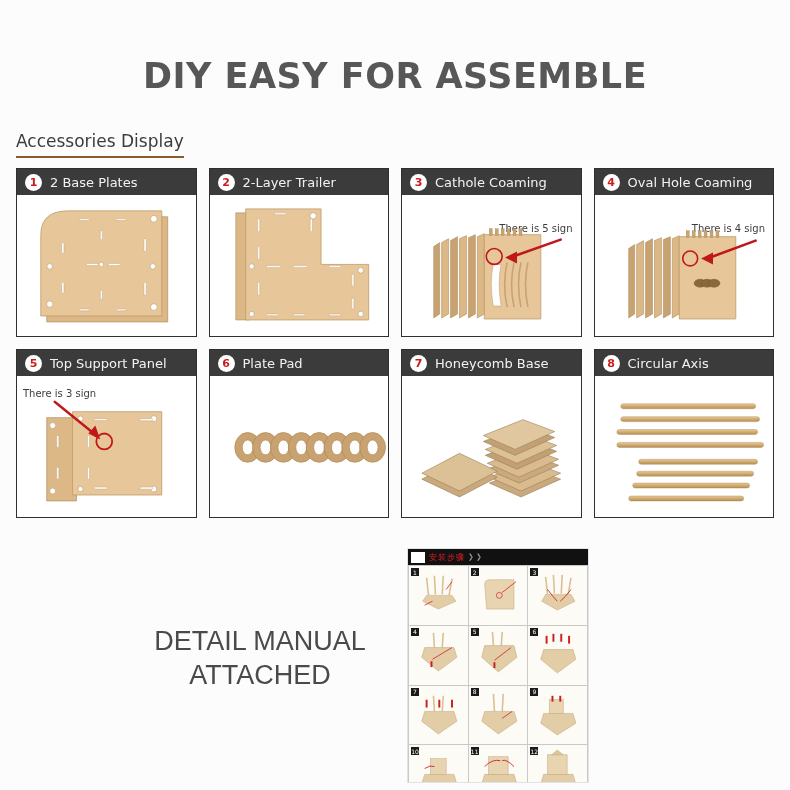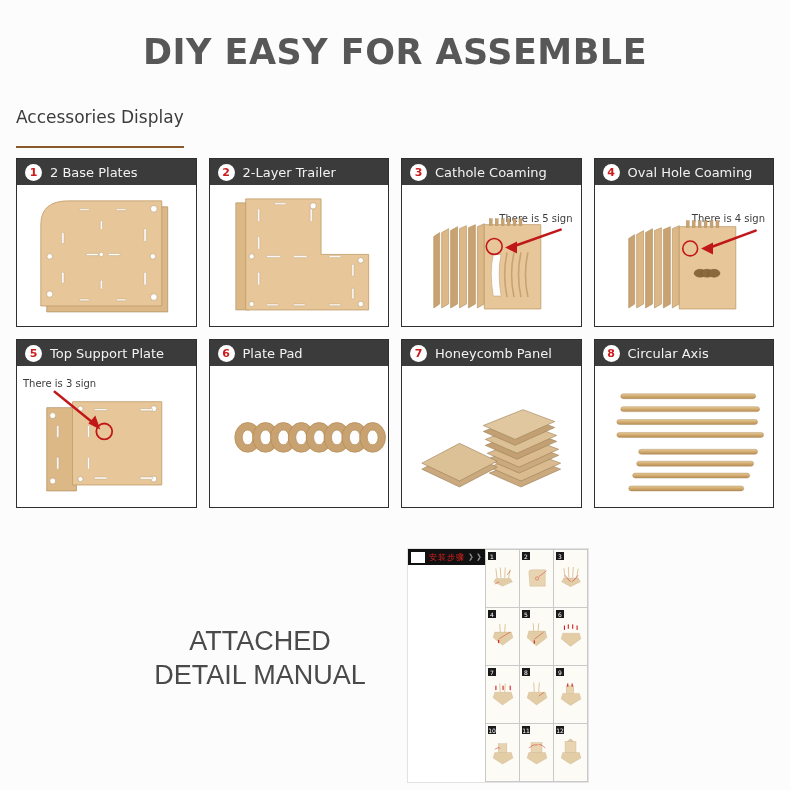--- a/index.html
+++ b/index.html
@@ -13,35 +13,35 @@
     position: relative;
   }
 
   
   .main-title {
     text-align: center;
     font-size: 35px;
     font-weight: bold;
     color: #575757;
     letter-spacing: 0.5px;
-    padding-top: 32px;
+    padding-top: 56px;
     font-family: "DejaVu Sans", sans-serif;
   }
 
   
   .section-head {
     margin: 35px 0 0 16px;
     display: inline-block;
   }
   .section-head-text {
     font-size: 17px;
     color: #3c3c3c;
     font-family: "DejaVu Sans", sans-serif;
     display: block;
-    padding-bottom: 19px;
+    padding-bottom: 5px;
   }
   .section-rule {
     height: 2px;
     background: #8a5a2b;
     width: 100%;
   }
 
   
   .grid {
     margin: 10px 16px 0 16px;
@@ -129,21 +129,21 @@
   }
   .manual {
     position: absolute;
     left: 407px;
     top: 8px;
     width: 182px;
     height: 235px;
     background: #ffffff;
     border: 1px solid #e3e3e3;
     display: flex;
-    flex-direction: row;
+    flex-direction: column;
     overflow: hidden;
   }
   .manual-head {
     background: #111111;
     height: 16px;
     display: flex;
     align-items: center;
     padding-left: 3px;
     flex: 0 0 auto;
   }
@@ -341,21 +341,21 @@
         <circle cx="96" cy="64" r="7.5" fill="none" stroke="#c0171a" stroke-width="1.6"></circle>
         <line x1="162" y1="46" x2="116" y2="63" stroke="#c0171a" stroke-width="2.6" stroke-linecap="round"></line>
         <path d="M107 64 L119 58 L119 70 Z" fill="#c0171a"></path>
       </svg>
     </div>
   </div>
 
   <div class="card">
     <div class="card-head">
       <span class="badge">5</span>
-      <span class="card-title">Top Support Plate</span>
+      <span class="card-title">Top Support Panel</span>
     </div>
     <div class="card-body">
       <span class="note note-tl">There is 3 sign</span>
       <svg class="art" viewBox="0 0 180 140">
         <path d="M30 42 L60 42 L60 126 L30 126 Z" class="w2" stroke="#b08e5f" stroke-width="0.7"></path>
         <path d="M56 36 L146 36 L146 120 L56 120 Z" class="w1" stroke="#bf9a66" stroke-width="0.8"></path>
         <circle cx="36" cy="50" r="3" fill="#fff" stroke="#b89a6d" stroke-width="0.6"></circle>
         <circle cx="36" cy="116" r="3" fill="#fff" stroke="#b89a6d" stroke-width="0.6"></circle>
         <circle cx="64" cy="43" r="2.6" fill="#fff" stroke="#b89a6d" stroke-width="0.6"></circle>
         <circle cx="64" cy="114" r="2.6" fill="#fff" stroke="#b89a6d" stroke-width="0.6"></circle>
@@ -419,21 +419,21 @@
             <ellipse cx="12" cy="72" rx="5.5" ry="7.5" fill="#fdfdfd"></ellipse>
           </g>
         </g>
       </svg>
     </div>
   </div>
 
   <div class="card">
     <div class="card-head">
       <span class="badge">7</span>
-      <span class="card-title">Honeycomb Panel</span>
+      <span class="card-title">Honeycomb Base</span>
     </div>
     <div class="card-body">
       <svg class="art" viewBox="0 0 180 140">
         <g stroke="#9b7f55" stroke-width="0.6">
           <path d="M88 108 L120 122 L160 104 L128 92 Z" fill="#c9a97d"></path>
           <path d="M88 102 L120 116 L160 98 L128 86 Z" fill="#d9bb8f"></path>
           <path d="M86 94 L118 108 L158 90 L126 78 Z" fill="#c9a97d"></path>
           <path d="M86 88 L118 102 L158 84 L126 72 Z" fill="#d9bb8f"></path>
           <path d="M84 80 L116 94 L156 76 L124 64 Z" fill="#c2a074"></path>
           <path d="M84 74 L116 88 L156 70 L124 58 Z" fill="#dcc096"></path>
@@ -473,22 +473,22 @@
       </svg>
     </div>
   </div>
 
 </div>
 
 
 <div class="bottom">
 
   <div class="attached">
+    <div>DETAIL MANUAL</div>
     <div>ATTACHED</div>
-    <div>DETAIL MANUAL</div>
   </div>
 
   <div class="manual">
     <div class="manual-head">
       <span class="manual-head-block"></span>
       <span class="manual-head-cn">安装步骤</span>
       <span class="manual-head-chev">》》</span>
     </div>
 
     <div class="manual-grid">

